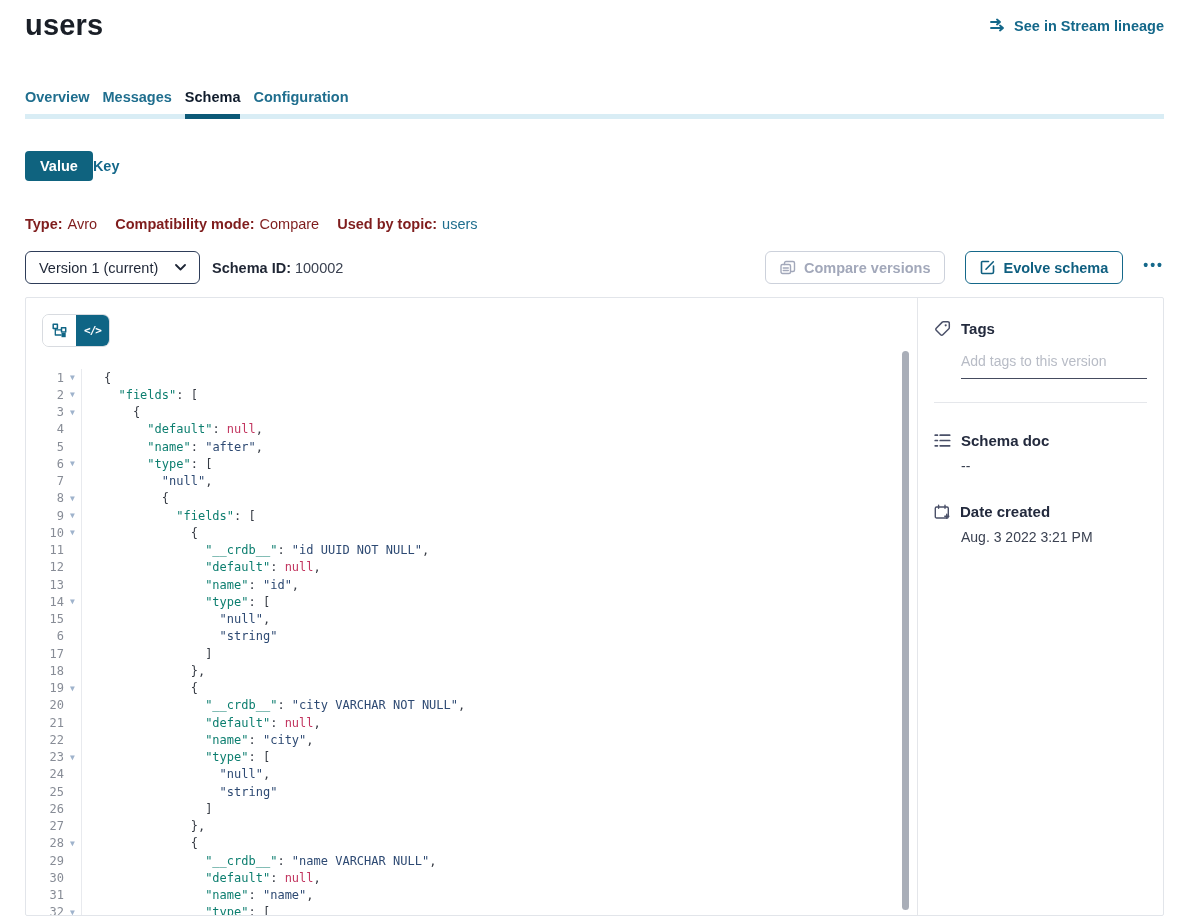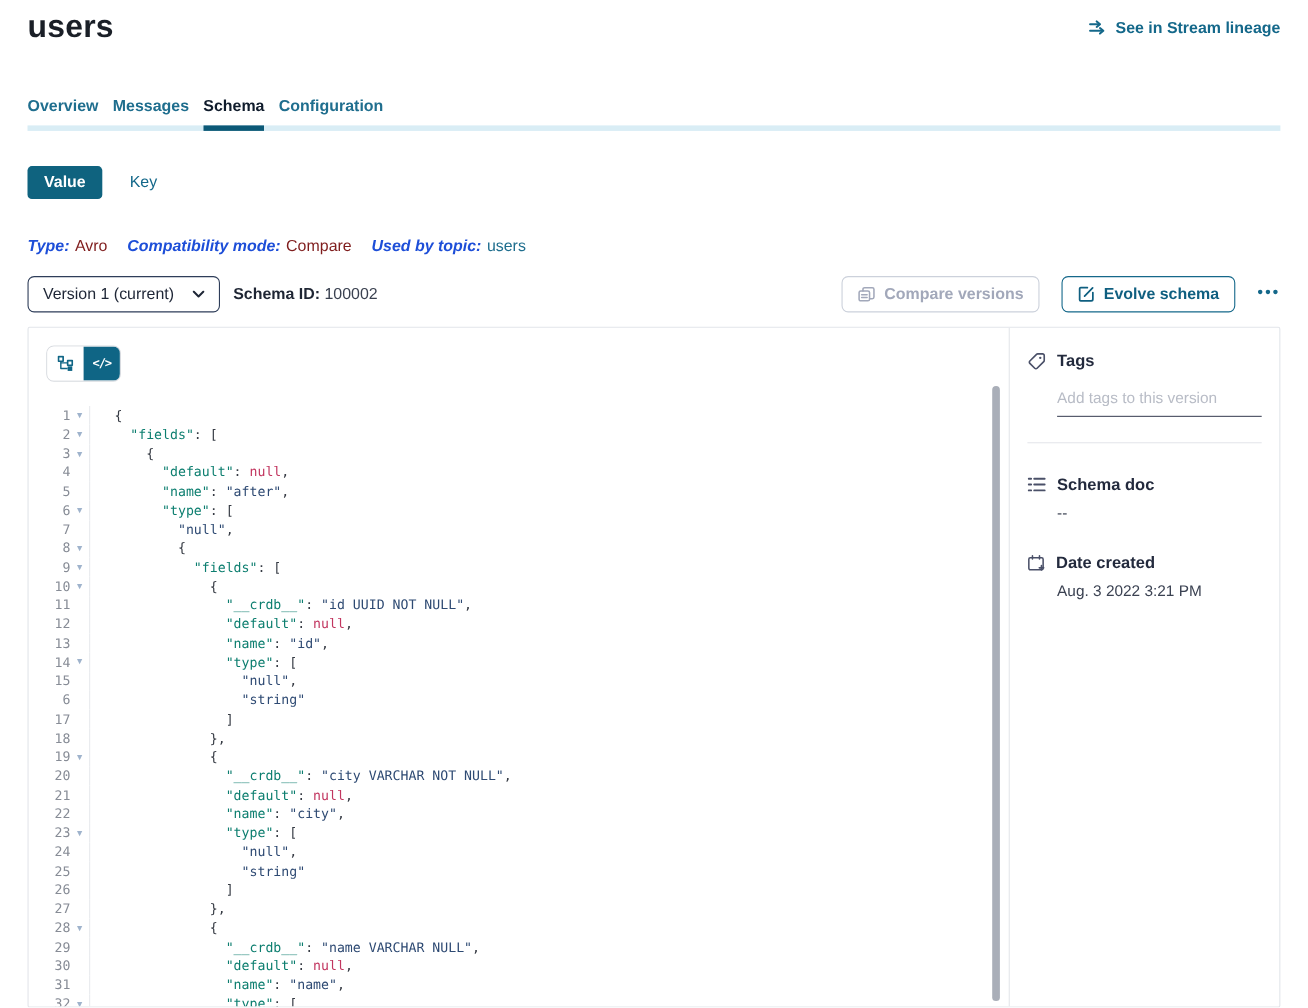--- a/index.html
+++ b/index.html
@@ -15,25 +15,25 @@
   
   .tabs { display: flex; gap: 13px; margin-top: 45px; position: relative; }
   .tab { font-size: 14.5px; font-weight: 600; color: #1f6e8e; padding-bottom: 12px; position: relative; cursor: pointer; line-height: 20px; }
   .tab.active { color: #101c2c; }
   .tab-track { position: absolute; left: 0; right: 0; bottom: 0; height: 5px; background: #d9edf5; }
   .tab.active::after { content: ""; position: absolute; left: 0; right: 0; bottom: 0; height: 5px; background: #0c5977; z-index: 1; }
 
   
   .vk-row { display: flex; align-items: center; margin-top: 32px; }
   .btn-value { background: #0f637f; color: #fff; border: none; border-radius: 4px; font-size: 14.5px; font-weight: 600; padding: 7px 15px; font-family: inherit; cursor: pointer; }
-  .key-link { margin-left: 25px; color: #14688a; font-size: 14.5px; font-weight: 400; cursor: pointer; }
+  .key-link { color: #14688a; font-size: 14.5px; font-weight: 700; cursor: pointer; }
 
   
   .meta { display: flex; gap: 18px; margin-top: 35px; font-size: 14.5px; align-items: center; }
-  .meta b { color: #1d4ed8; font-weight: 700; font-style: italic; }
+  .meta b { color: #7f1d1d; font-weight: 700; }
   .meta span.val { color: #7f1d1d; margin-left: 5px; }
   .meta a.val { color: #1f6e8e; margin-left: 5px; cursor: pointer; text-decoration: none; }
 
   
   .controls { display: flex; align-items: center; margin-top: 19px; }
   .select { width: 175px; height: 33px; border: 1px solid #2e3d59; border-radius: 6px; display: flex; align-items: center; justify-content: space-between; padding: 4px 13px; font-size: 14.5px; color: #1e2636; cursor: pointer; background: #fff; }
   .schema-id { margin-left: 12px; font-size: 14.5px; }
   .schema-id b { color: #1f2634; font-weight: 700; }
   .schema-id span { color: #3a4150; margin-left: 4px; }
   .right-actions { margin-left: auto; display: flex; align-items: center; gap: 20px; }

